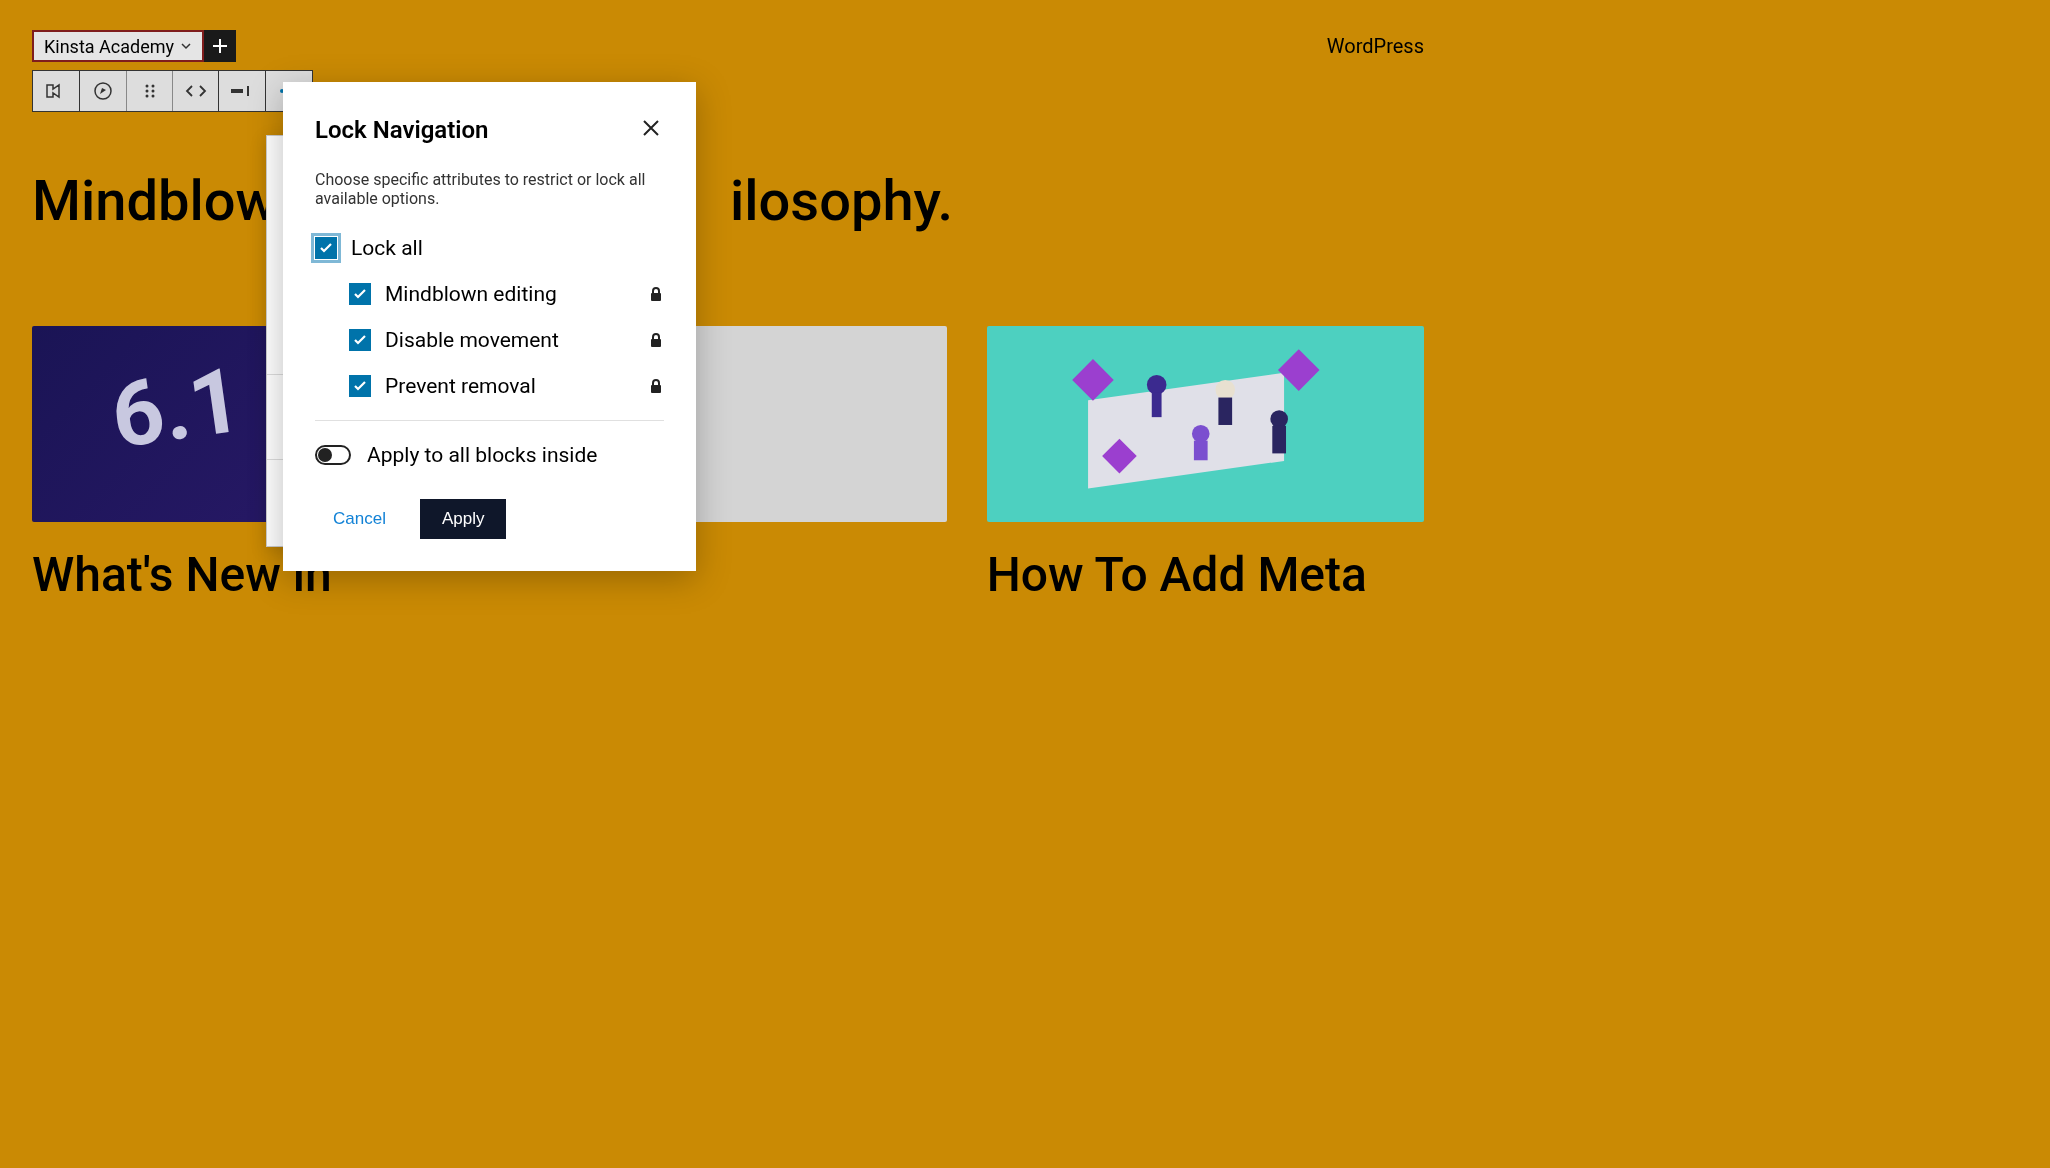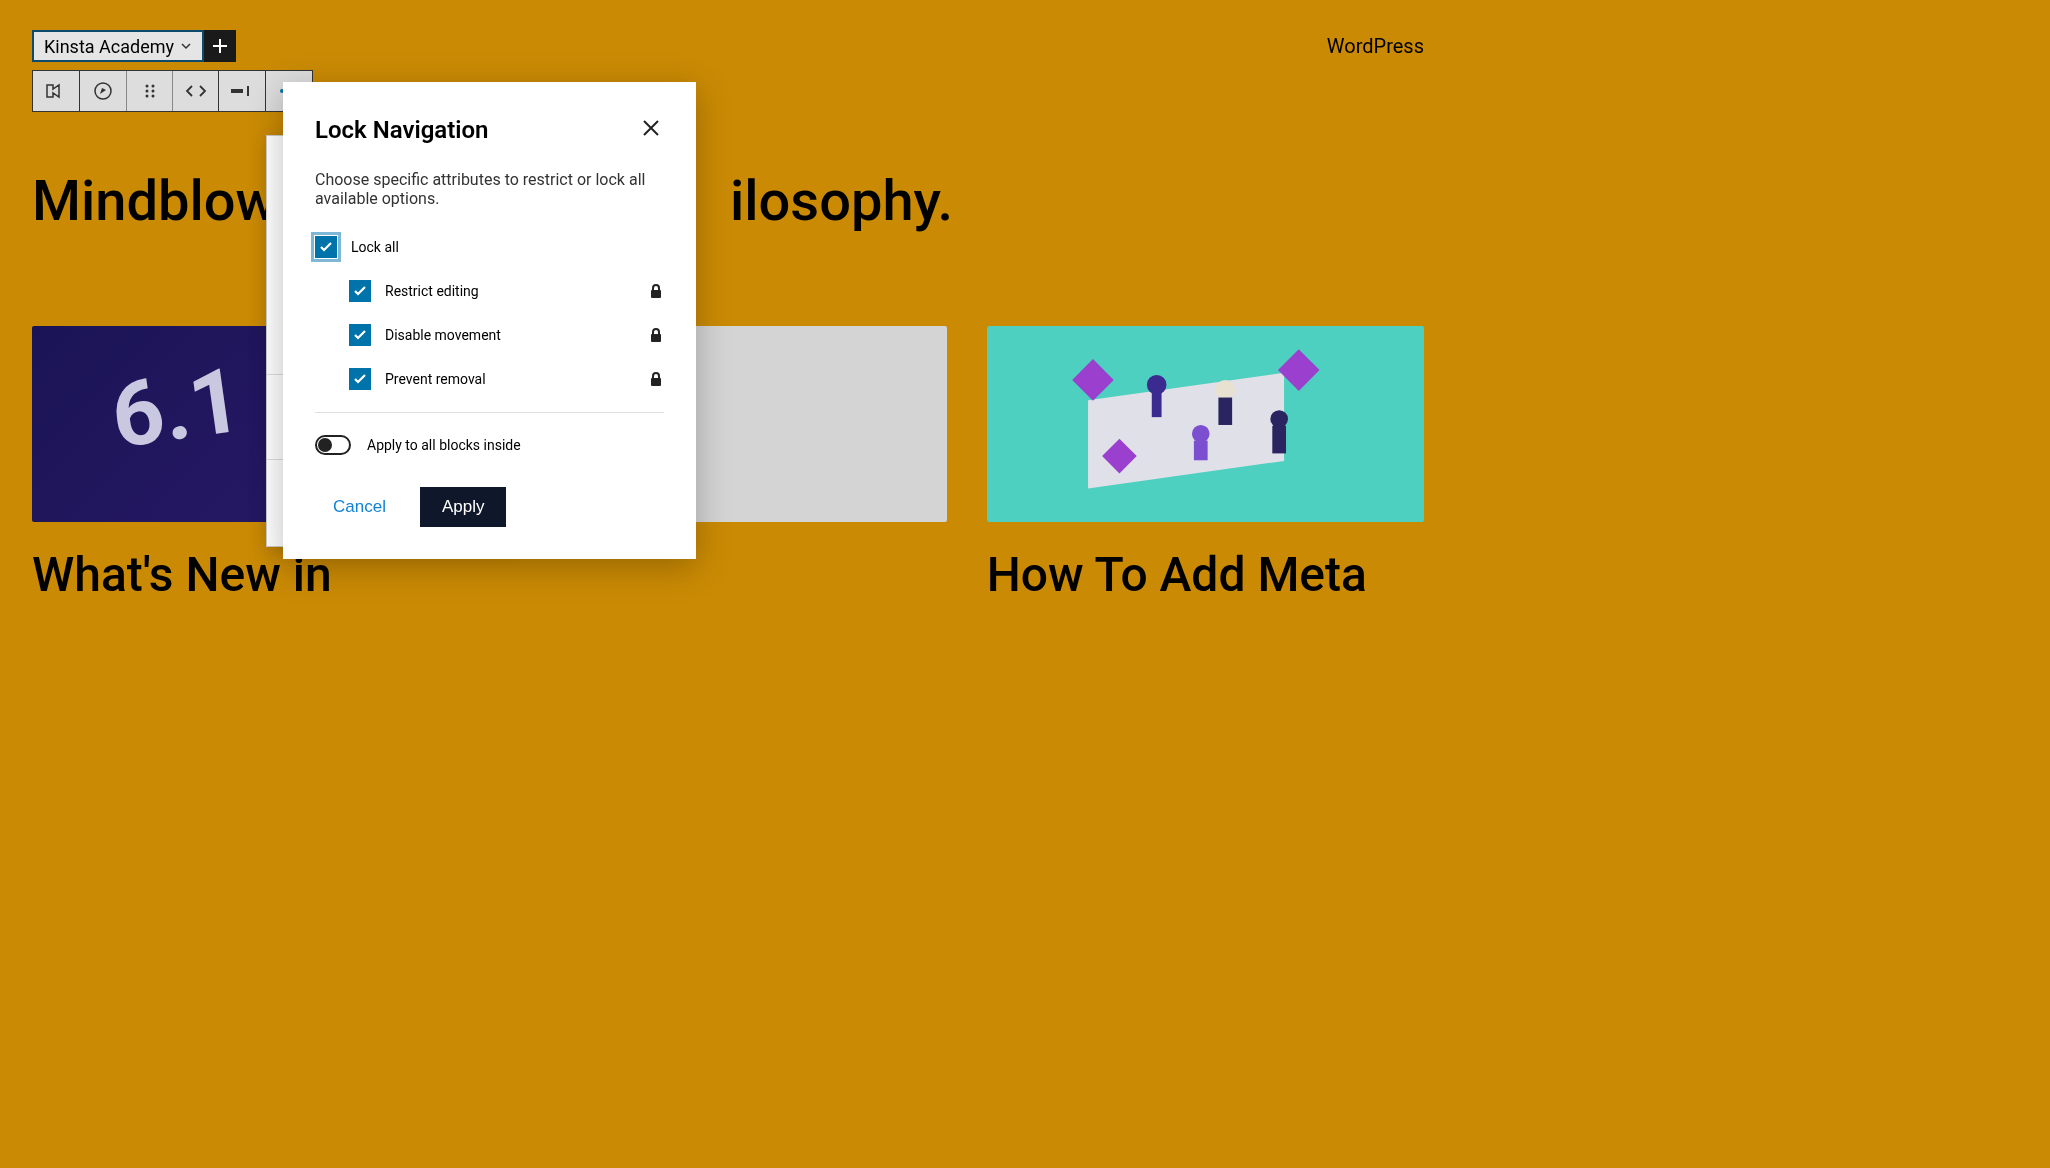--- a/index.html
+++ b/index.html
@@ -12,21 +12,21 @@
       position: relative;
     }
     .topbar {
       display: flex;
       align-items: center;
       justify-content: space-between;
       padding: 30px 32px 10px 32px;
     }
     .topbar-left { display: flex; align-items: center; gap: 0; }
     .nav-select {
-      border: 2px solid #0c4a6e;
+      border: 2px solid #7f1d1d;
       background: #e5e5e5;
       padding: 4px 10px;
       font-size: 18px;
       display: flex;
       align-items: center;
       gap: 6px;
       height: 32px;
     }
     .nav-select svg { width: 12px; height: 12px; }
     .add-btn {
@@ -118,21 +118,21 @@
     }
     .lock-row.indent { padding-left: 34px; }
     .checkbox {
       width: 22px; height: 22px;
       background: #0073aa;
       display: flex; align-items: center; justify-content: center;
       color: #fff;
     }
     .checkbox.focus { outline: 3px solid #7fb8d6; outline-offset: 1px; }
     .checkbox svg { width: 14px; height: 14px; }
-    .lock-label { font-size: 14px; flex: 1; }
+    .lock-label { font-size: 21px; flex: 1; }
     .lock-icon { width: 16px; height: 16px; }
     .divider { height: 1px; background: #e0e0e0; margin: 12px 0 22px; }
     .toggle-row { display: flex; align-items: center; gap: 16px; margin-bottom: 32px; }
     .toggle {
       width: 36px; height: 20px;
       border: 2px solid #222;
       border-radius: 12px;
       position: relative;
       background: #fff;
     }
@@ -318,21 +318,21 @@
     </div>
     <div class="lock-label">Lock all</div>
   </div>
 
   <div class="lock-row indent">
     <div class="checkbox">
       <svg viewBox="0 0 14 14">
           <path d="M2 7l3 3 7-7" stroke="#fff" stroke-width="2.2" fill="none"></path>
         </svg>
     </div>
-    <div class="lock-label">Restrict editing</div>
+    <div class="lock-label">Mindblown editing</div>
     <svg class="lock-icon" viewBox="0 0 16 16">
         <rect x="3" y="7" width="10" height="8" rx="1" fill="#222"></rect>
         <path d="M5 7V5a3 3 0 016 0v2" stroke="#222" stroke-width="2" fill="none"></path>
       </svg>
   </div>
 
   <div class="lock-row indent">
     <div class="checkbox">
       <svg viewBox="0 0 14 14">
           <path d="M2 7l3 3 7-7" stroke="#fff" stroke-width="2.2" fill="none"></path>

